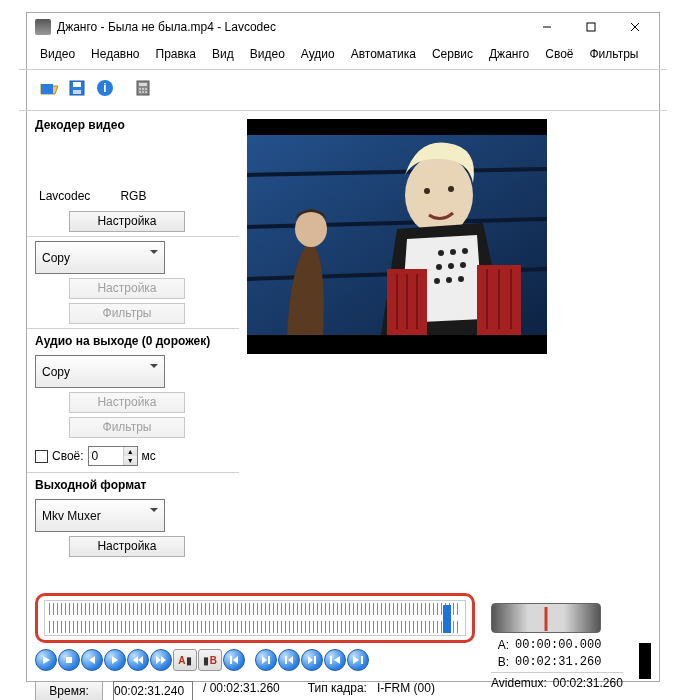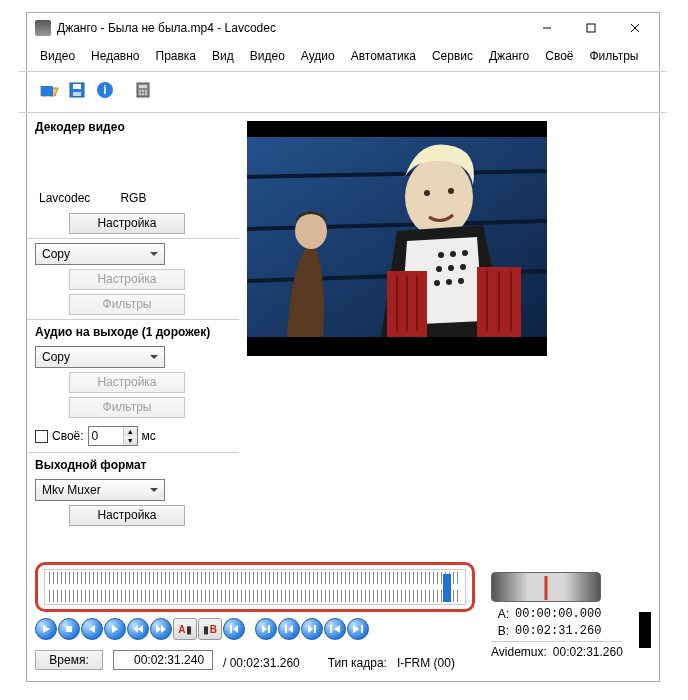--- a/index.html
+++ b/index.html
@@ -13,21 +13,21 @@
 .menubar .item { padding: 4px 7px; cursor: pointer; }
 .toolbar { display: flex; gap: 4px; padding: 4px 10px 8px 10px; align-items: center; }
 .tb-btn { width: 24px; height: 24px; display: flex; align-items: center; justify-content: center; cursor: pointer; border-radius: 2px; }
 .content { flex: 1; display: flex; flex-direction: column; padding: 2px 8px; gap: 24px; }
 .upper { display: flex; gap: 16px; }
 .left { width: 196px; }
 .section-title { font-weight: bold; font-size: 12px; padding: 3px 0; }
 .decoder-row { display: flex; gap: 30px; padding: 6px 4px 4px 4px; margin-top: 48px; }
 .btn { width: 116px; height: 21px; background: linear-gradient(#f8f8f8,#e8e8e8); border: 1px solid #adadad; text-align: center; line-height: 19px; margin: 4px 34px 4px 34px; cursor: pointer; font-size: 12px; }
 .btn.disabled { color: #a0a0a0; border-color: #c8c8c8; background: linear-gradient(#f8f8f8,#f0f0f0); cursor: default; }
-.select { width: 130px; height: 22px; border: 1px solid #7a7a7a; background: linear-gradient(#fefefe,#eaeaea); margin: 4px 0 4px 0; display: flex; align-items: center; padding: 0 6px; cursor: pointer; position: relative; }
+.select { width: 130px; height: 33px; border: 1px solid #7a7a7a; background: linear-gradient(#fefefe,#eaeaea); margin: 4px 0 4px 0; display: flex; align-items: center; padding: 0 6px; cursor: pointer; position: relative; }
 .select::after { content: ""; position: absolute; right: 6px; top: 8px; border: 4px solid transparent; border-top-color: #444; }
 .shift-row { display: flex; align-items: center; gap: 4px; padding: 4px 0; }
 .checkbox { width: 13px; height: 13px; border: 1px solid #333; background: #fff; cursor: pointer; }
 .spinner { width: 50px; height: 20px; border: 1px solid #7a7a7a; background: #fff; display: flex; }
 .spinner input { width: 34px; border: none; padding: 0 3px; font-size: 12px; outline: none; }
 .spinbtns { width: 16px; display: flex; flex-direction: column; border-left: 1px solid #ccc; }
 .spinbtns div { flex: 1; font-size: 7px; text-align: center; line-height: 9px; background: linear-gradient(#f4f4f4,#e0e0e0); cursor: pointer; }
 .video { width: 300px; height: 235px; background: #000; margin-top: 4px; position: relative; overflow: hidden; }
 .vid-inner { position: absolute; inset: 0; }
 .bottom { margin-top: 8px; }
@@ -38,23 +38,23 @@
 .tc-row { display: flex; align-items: center; gap: 10px; }
 .jog { width: 110px; height: 30px; background: linear-gradient(90deg,#555,#d8d8d8,#d8d8d8,#555); border-radius: 4px; position: relative; border: 1px solid #666; }
 .jog::after { content: ""; position: absolute; left: 50%; top: 3px; width: 3px; height: 24px; background: #d03a2a; transform: translateX(-50%); }
 .transport { display: flex; gap: 1px; margin-top: 6px; flex-wrap: nowrap; align-items: center; }
 .tb { width: 22px; height: 22px; border-radius: 11px; background: radial-gradient(circle at 30% 30%, #bde0ff, #2a7de0 70%); border: 1px solid #1b5cae; display: flex; align-items: center; justify-content: center; cursor: pointer; }
 .tb.sq { border-radius: 3px; background: linear-gradient(#f4f4f4,#dcdcdc); border: 1px solid #999; width: 24px; }
 .tb svg, .tb span { color: #fff; font-size: 10px; font-weight: bold; }
 .ab-row { display: flex; align-items: center; gap: 6px; margin: 3px 0; }
 .ab-label { width: 18px; text-align: right; }
 .ab-val { font-size: 12px; font-family: Liberation Mono, monospace; }
-.timerow { display: flex; align-items: flex-end; gap: 10px; margin-top: 10px; }
+.timerow { display: flex; align-items: flex-start; gap: 10px; margin-top: 10px; }
 .time-btn { width: 68px; height: 20px; background: linear-gradient(#f8f8f8,#e4e4e4); border: 1px solid #aaa; text-align: center; line-height: 18px; cursor: pointer; }
-.time-box { width: 100px; height: 20px; border: 1px solid #7a7a7a; background: #fff; padding: 0 20px; line-height: 18px; font-size: 12px; }
+.time-box { width: 80px; height: 20px; border: 1px solid #7a7a7a; background: #fff; padding: 0 0; line-height: 18px; font-size: 12px; }
 .black-sq { width: 36px; height: 36px; background: #000; }
 hr.divider { border: none; border-top: 1px solid #d0d0d0; margin: 2px -8px; }
 </style>
 </head>
 <body>
 
 <div class="window">
   <div class="titlebar">
     <div class="icon"></div>
     <div class="title">Джанго - Была не была.mp4 - Lavcodec</div>
@@ -138,21 +138,21 @@
         <div class="btn">Настройка</div>
         <hr class="divider">
 
         <div class="select">
             <span>Copy</span>
           </div>
         <div class="btn disabled">Настройка</div>
         <div class="btn disabled">Фильтры</div>
         <hr class="divider">
 
-        <div class="section-title">Аудио на выходе (1 дорожек)</div>
+        <div class="section-title">Аудио на выходе (0 дорожек)</div>
         <div class="select">
             <span>Copy</span>
           </div>
         <div class="btn disabled">Настройка</div>
         <div class="btn disabled">Фильтры</div>
         <div class="shift-row">
           <div class="checkbox"></div>
           <div>Своё:</div>
           <div class="spinner">
             <input value="0" style="">

